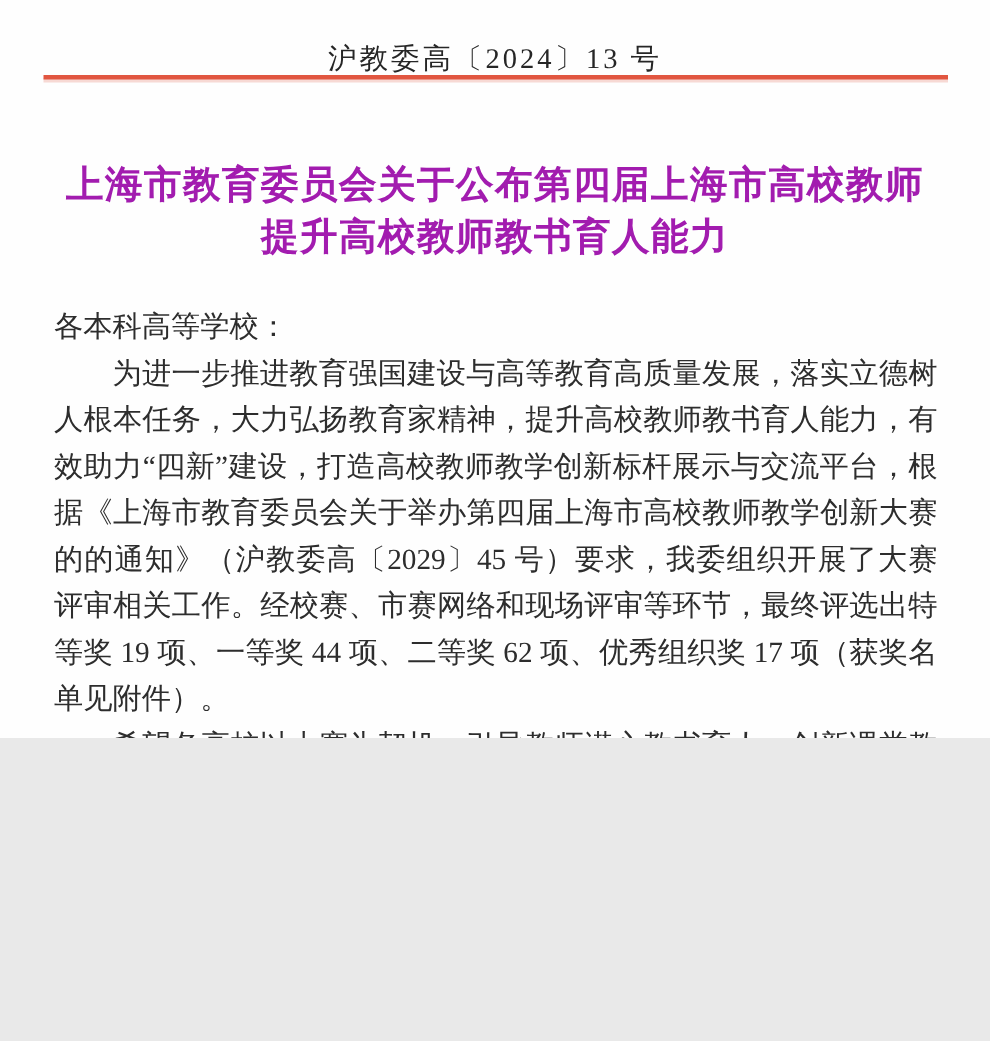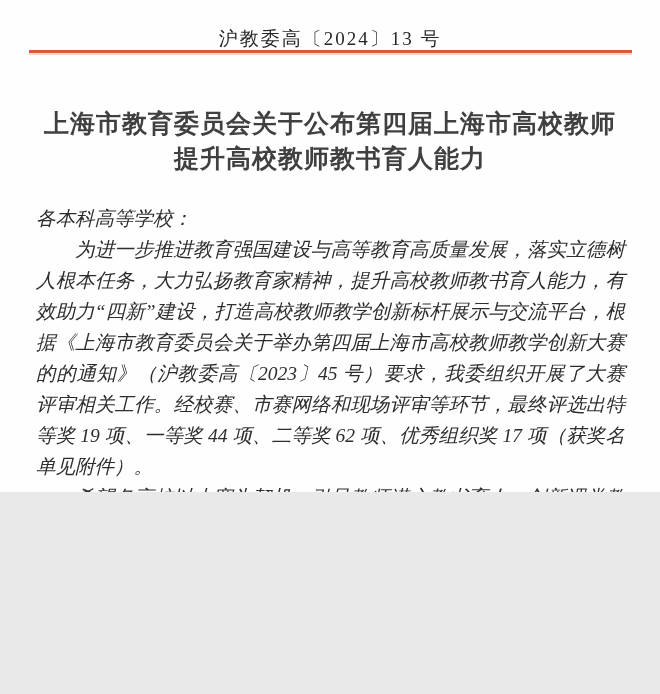--- a/index.html
+++ b/index.html
@@ -12,27 +12,27 @@
     position:absolute; top:26px; left:0; right:0;
     text-align:center; font-size:19px; letter-spacing:2px; color:#262626;
   }
   .redline {
     position:absolute; top:50px; left:29px; right:28px; height:3px;
     background:#e15640; box-shadow:0 2px 0 rgba(225,86,64,.22);
   }
   .title {
     position:absolute; top:106px; left:20px; right:20px;
     text-align:center; font-size:25px; font-weight:bold;
-    line-height:35px; letter-spacing:1px; color:#404040;
+    line-height:35px; letter-spacing:1px; color:#a21caf;
   }
   .bodytext {
     position:absolute; top:203px; left:36px; width:589px;
     font-size:19.5px; line-height:31px; text-align:justify;
   }
-  .bodytext p { margin:0; text-indent:2em;font-style:italic; }
+  .bodytext p { margin:0; text-indent:2em; }
   .bodytext p.salutation { text-indent:0; }
   .sig {
     position:absolute; top:574px; left:342px;
     font-size:19px; letter-spacing:11.5px; white-space:nowrap; color:#272727;
   }
   .date {
     position:absolute; top:602px; left:361px;
     font-size:19px; white-space:nowrap; color:#272727;
   }
   .pagenum {
@@ -57,21 +57,21 @@
 
   <div class="redline"></div>
 
   <div class="title">
     <div>上海市教育委员会关于公布第四届上海市高校教师</div>
     <div>提升高校教师教书育人能力</div>
   </div>
 
   <div class="bodytext">
     <p class="salutation">各本科高等学校：</p>
-    <p>为进一步推进教育强国建设与高等教育高质量发展，落实立德树人根本任务，大力弘扬教育家精神，提升高校教师教书育人能力，有效助力“四新”建设，打造高校教师教学创新标杆展示与交流平台，根据《上海市教育委员会关于举办第四届上海市高校教师教学创新大赛的的通知》（沪教委高〔2023〕45 号）要求，我委组织开展了大赛评审相关工作。经校赛、市赛网络和现场评审等环节，最终评选出特等奖 19 项、一等奖 44 项、二等奖 62 项、优秀组织奖 17 项（获奖名单见附件）。</p>
+    <p>为进一步推进教育强国建设与高等教育高质量发展，落实立德树人根本任务，大力弘扬教育家精神，提升高校教师教书育人能力，有效助力“四新”建设，打造高校教师教学创新标杆展示与交流平台，根据《上海市教育委员会关于举办第四届上海市高校教师教学创新大赛的的通知》（沪教委高〔2029〕45 号）要求，我委组织开展了大赛评审相关工作。经校赛、市赛网络和现场评审等环节，最终评选出特等奖 19 项、一等奖 44 项、二等奖 62 项、优秀组织奖 17 项（获奖名单见附件）。</p>
     <p>希望各高校以大赛为契机，引导教师潜心教书育人，创新课堂教学方法，进一步提升课堂教学质量和人才培养水平。</p>
     <p>附件：第四届上海市高校教师教学创新大赛获奖名单</p>
   </div>
 
   <div class="sig">上海市教育委员会</div>
 
   <div class="date">2024 年 4 月 28 日</div>
 
   <svg class="seal" viewBox="-78 -75 156 150" xmlns="http://www.w3.org/2000/svg">
     <circle cx="0" cy="0" r="71" fill="none" stroke="#d8402e" stroke-width="4.6"></circle>

